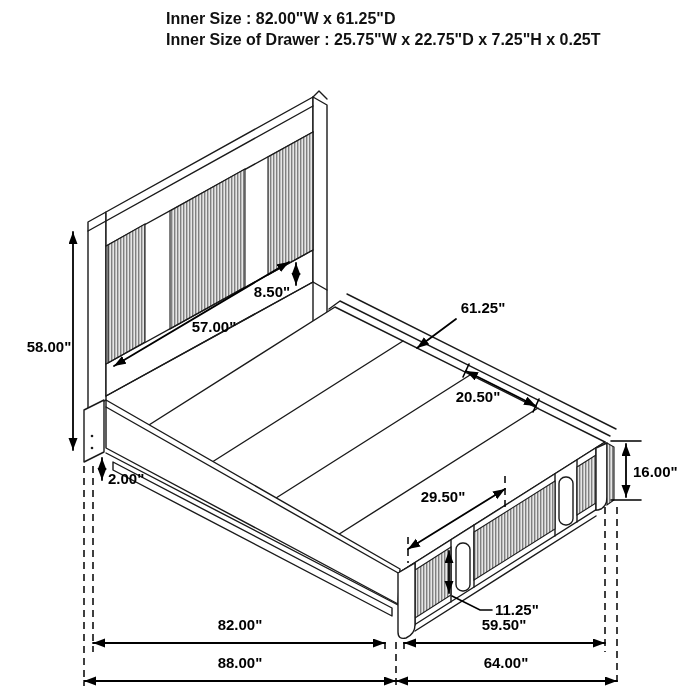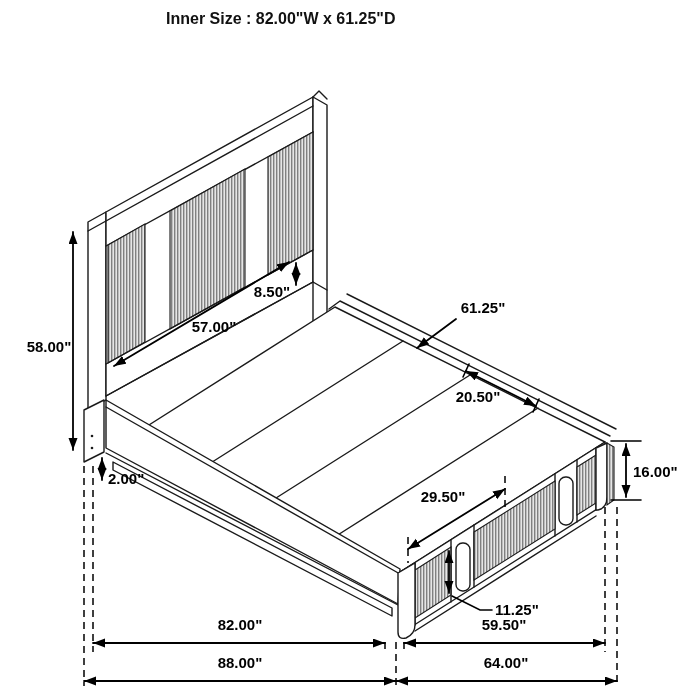--- a/index.html
+++ b/index.html
@@ -17,20 +17,21 @@
   .dash{fill:none;stroke:#000;stroke-width:1.5;stroke-dasharray:7 5;}
   .dimtxt{font-family:"Liberation Sans",sans-serif;font-size:15px;font-weight:bold;fill:#000;}
 </style>
 </head>
 <body>
 
 <div class="stage">
 
   <div class="title-block">
     <div>Inner Size : 82.00"W x 61.25"D</div>
+    <div>Inner Size of Drawer : 25.75"W x 22.75"D x 7.25"H x 0.25T</div>
   </div>
 
   <svg width="700" height="700" viewBox="0 0 700 700">
     <defs>
       <marker id="ah" markerUnits="userSpaceOnUse" markerWidth="14" markerHeight="11" refX="12" refY="4.5" orient="auto-start-reverse">
         <path d="M0,0 L12,4.5 L0,9 Z" fill="#000"></path>
       </marker>
       <pattern id="slatp" width="3" height="4" patternUnits="userSpaceOnUse">
         <rect width="3" height="4" fill="#e6e6e6"></rect>
         <rect width="1.4" height="4" fill="#808080"></rect>

